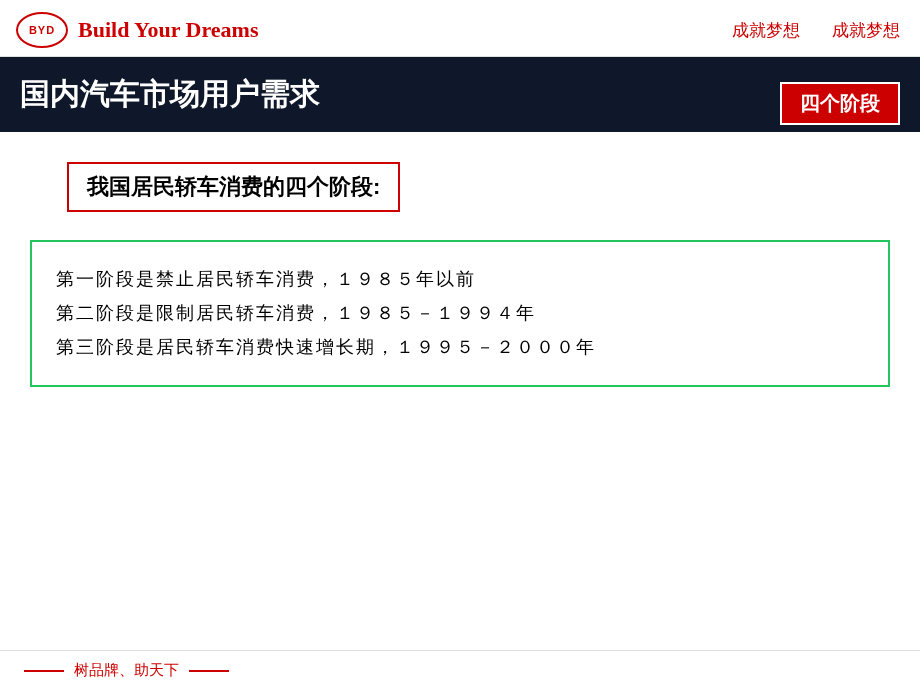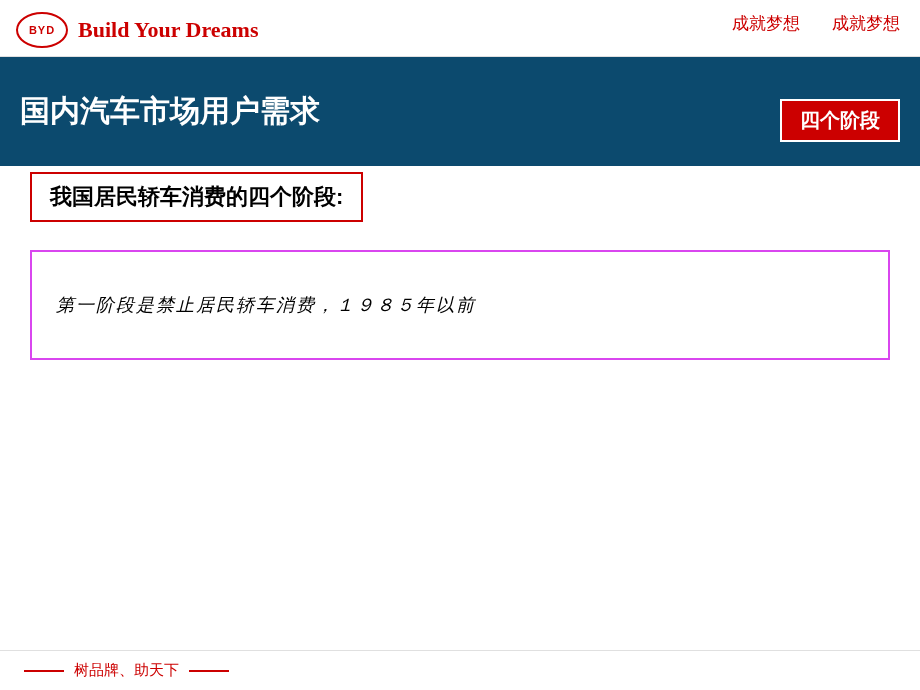--- a/index.html
+++ b/index.html
@@ -9,20 +9,21 @@
       height: 690px;
       background: #ffffff;
       font-family: "SimHei", "Microsoft YaHei", "黑体", sans-serif;
       overflow: hidden;
       position: relative;
     }
 
     
     .header {
       display: flex;
+      align-items: center;
       justify-content: space-between;
       padding: 12px 20px 8px 16px;
       border-bottom: 1px solid #e0e0e0;
     }
 
     .logo-area {
       display: flex;
       align-items: center;
       gap: 10px;
     }
@@ -52,22 +53,22 @@
     .header-right {
       display: flex;
       gap: 32px;
       color: #cc0000;
       font-size: 17px;
       font-family: Liberation Sans, sans-serif;
     }
 
     
     .title-bar {
-      background: #0c4a6e;
-      padding: 24px 20px;
+      background: #0f172a;
+      padding: 7px 20px;
       display: flex;
       align-items: center;
       justify-content: space-between;
       margin-top: 0;
     }
 
     .title-bar-text {
       color: #ffffff;
       font-size: 30px;
       font-weight: bold;
@@ -79,42 +80,42 @@
       border: 2px solid #ffffff;
       color: #ffffff;
       font-size: 20px;
       padding: 6px 18px;
       font-weight: bold;
       margin-top: 18px;
     }
 
     
     .subtitle-section {
-      padding: 6px 30px 10px 30px;
+      padding: 30px 30px 10px 30px;
+      margin-left: 37px;
     }
 
     .subtitle-box {
       display: inline-block;
       border: 2px solid #cc0000;
       padding: 8px 18px;
       font-size: 22px;
       font-weight: bold;
       color: #000000;
       font-family: "SimHei", "Microsoft YaHei", sans-serif;
     }
 
     
     .content-section {
       padding: 18px 30px 10px 30px;
     }
 
     .content-box {
-      border: 2px solid #d946ef;
-      padding: 36px 24px;
-      font-style: italic;
+      border: 2px solid #22c55e;
+      padding: 20px 24px;
     }
 
     .content-line {
       font-size: 18px;
       color: #000000;
       line-height: 1.9;
       font-family: "SimSun", "宋体", serif;
       letter-spacing: 2px;
     }
 
@@ -172,20 +173,22 @@
   <span class="stage-badge">四个阶段</span>
 </div>
 
 <div class="subtitle-section">
   <div class="subtitle-box">我国居民轿车消费的四个阶段:</div>
 </div>
 
 <div class="content-section">
   <div class="content-box">
     <div class="content-line">第一阶段是禁止居民轿车消费，１９８５年以前</div>
+    <div class="content-line">第二阶段是限制居民轿车消费，１９８５－１９９４年</div>
+    <div class="content-line">第三阶段是居民轿车消费快速增长期，１９９５－２０００年</div>
   </div>
 </div>
 
 <div class="footer">
   <div class="footer-line"></div>
   <span class="footer-text">树品牌、助天下</span>
   <div class="footer-line-right"></div>
 </div>
 
 </body></html>

